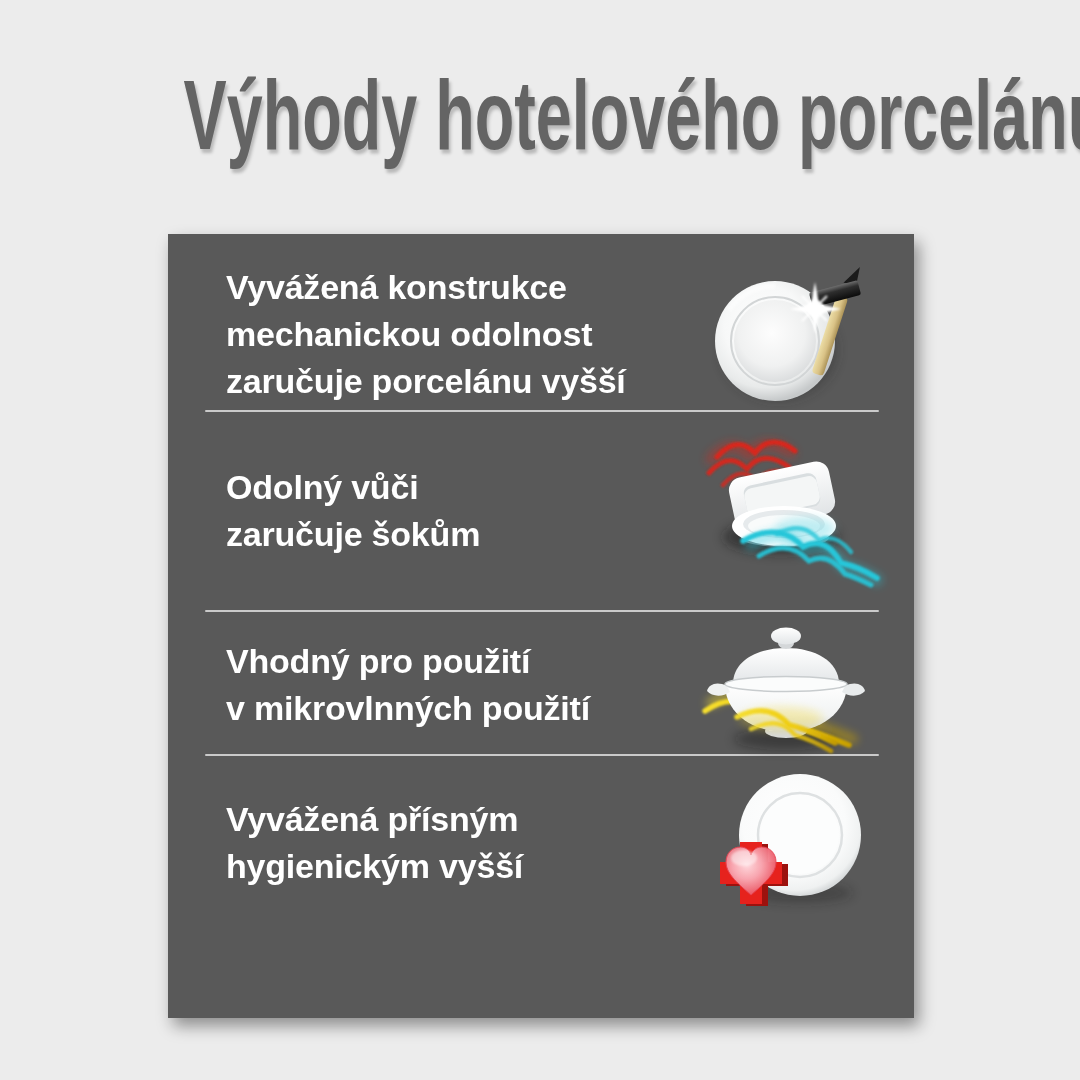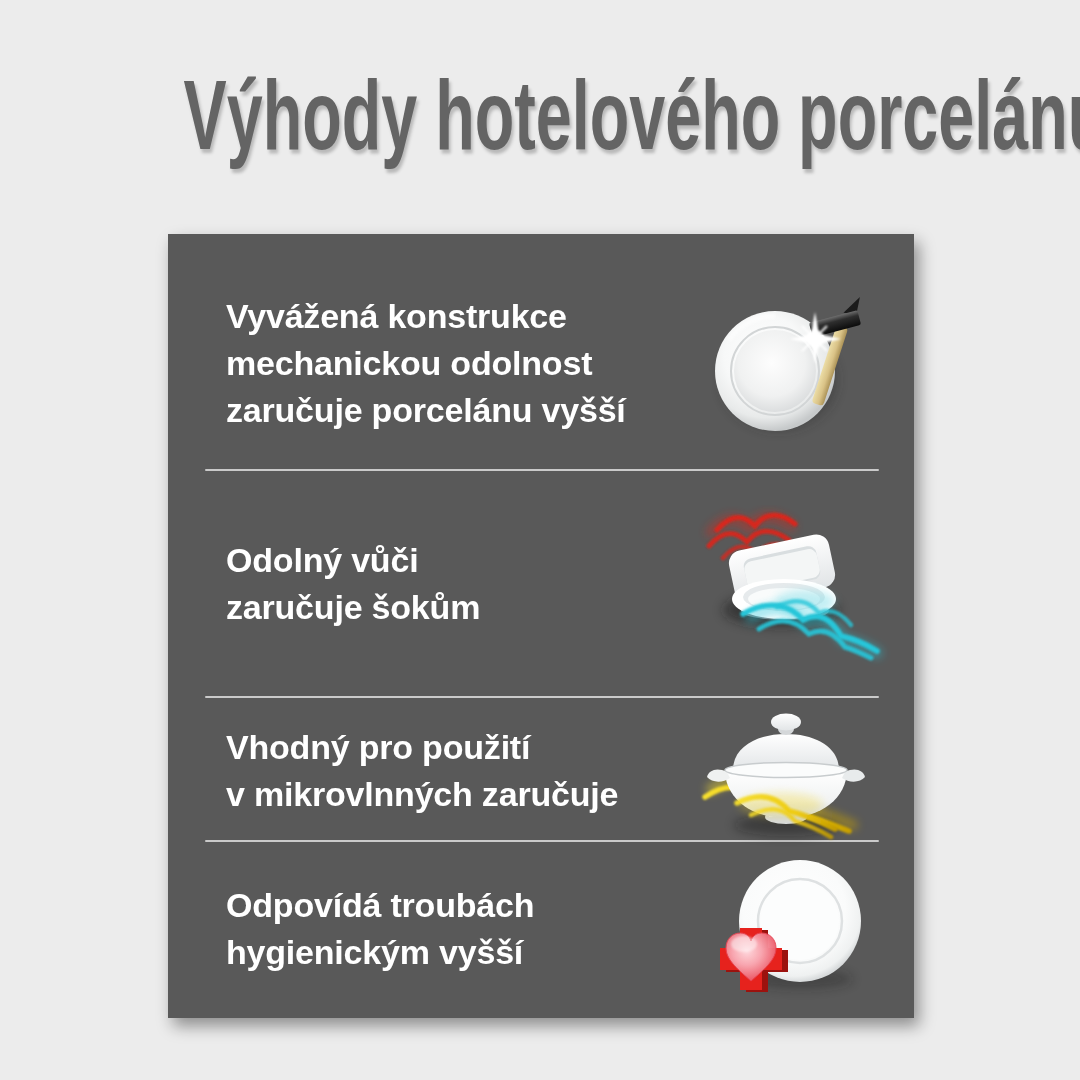--- a/index.html
+++ b/index.html
@@ -15,21 +15,21 @@
     color:var(--title,#646464);
     transform:scaleX(0.66);
     text-shadow:3px 4px 4px rgba(0,0,0,0.22);
   }
   .card{
     position:absolute;left:168px;top:234px;width:746px;height:784px;
     background:var(--card-bg,#595959);
     box-shadow:5px 8px 15px rgba(0,0,0,0.40);
   }
   .row{display:flex;align-items:center;box-sizing:border-box;padding:0 22px 0 58px;}
-  .r0{height:235px}.r1{height:225px}.r2{height:142px}.r3{height:206px}
+  .r0{height:176px}.r1{height:198px}.r2{height:142px}.r3{height:206px}
   .row .text{
     flex:1;font-weight:bold;font-size:34px;line-height:47px;
     color:var(--text,#ffffff);letter-spacing:-0.2px;
   }
   .row .iconbox{width:212px;display:flex;justify-content:center;align-items:center;}
   .r0 .text{transform:translateY(12px)} .r0 .iconbox{transform:translateY(16px)}
   .r1 .iconbox{transform:translateY(-4px)}
   .r2 .text{transform:translateY(2px)}  .r2 .iconbox{transform:translateY(-2px)}
   .r3 .text{transform:translateY(-16px)}.r3 .iconbox{transform:translateY(-14px)}
   .divider{height:2px;background:var(--divider,#cacaca);margin:0 35px 0 37px;border-radius:1px;}
@@ -156,21 +156,21 @@
           </g>
         </svg>
       </div>
     </section>
 
     <div class="divider"></div>
 
     <section class="row r2">
       <div class="text">
         <div>Vhodný pro použití</div>
-        <div>v mikrovlnných zaručuje</div>
+        <div>v mikrovlnných použití</div>
       </div>
       <div class="iconbox" aria-label="microwave-safe-icon">
         <svg width="210" height="180" viewBox="0 0 210 180">
           <defs>
             <linearGradient id="poC" x1="0" y1="0" x2="0" y2="1">
               <stop offset="0%" stop-color="#ffffff"></stop>
                 <stop offset="65%" stop-color="#f1f3f3"></stop>
               <stop offset="100%" stop-color="#d4d8da"></stop>
             </linearGradient>
             <linearGradient id="liC" x1="0" y1="0" x2="0" y2="1">
@@ -214,21 +214,21 @@
           </g>
           <ellipse cx="100" cy="128" rx="42" ry="12" fill="#f2d10c" opacity="0.28" filter="url(#glC)"></ellipse>
         </svg>
       </div>
     </section>
 
     <div class="divider"></div>
 
     <section class="row r3">
       <div class="text">
-        <div>Odpovídá troubách</div>
+        <div>Vyvážená přísným</div>
         <div>hygienickým vyšší</div>
       </div>
       <div class="iconbox" aria-label="hygiene-plate-icon">
         <svg width="210" height="180" viewBox="0 0 210 180">
           <defs>
             <radialGradient id="plD" cx="45%" cy="40%" r="60%">
               <stop offset="0%" stop-color="#ffffff"></stop>
                 <stop offset="70%" stop-color="#fafbfb"></stop>
               <stop offset="92%" stop-color="#eff1f1"></stop>
                 <stop offset="100%" stop-color="#d8dbdc"></stop>

